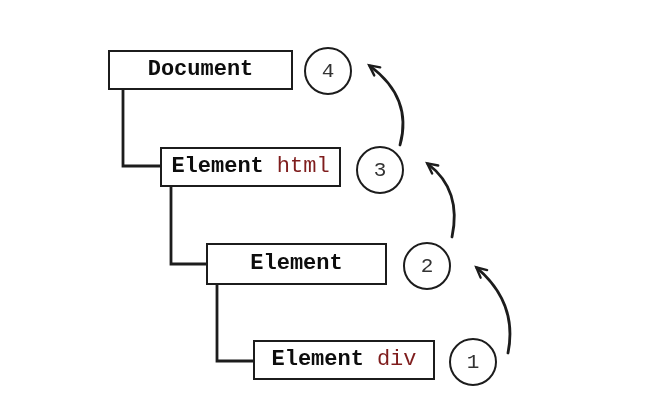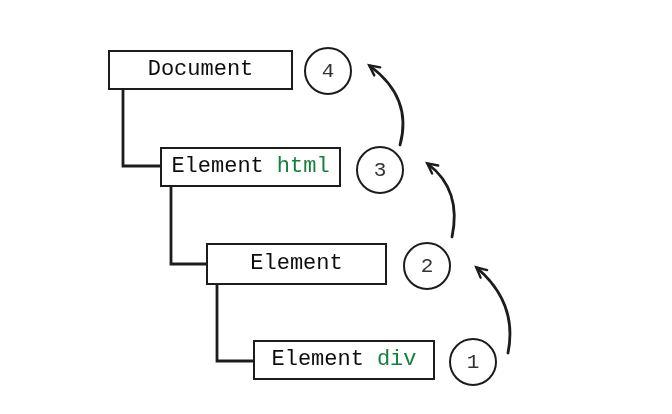--- a/index.html
+++ b/index.html
@@ -17,22 +17,22 @@
     position: absolute;
     display: flex;
     align-items: center;
     justify-content: center;
     border: 2.5px solid #1c1c1c;
     background: #ffffff;
     font-size: 22px;
     line-height: 1;
     white-space: pre;
   }
-  .node .nm { font-weight: normal; color: #0d0d0d; }
-  .node .tag { font-weight: normal; color: #15803d; margin-left: 13px; }
+  .node .nm { font-weight: bold; color: #0d0d0d; }
+  .node .tag { font-weight: normal; color: #7f1d1d; margin-left: 13px; }
   .step {
     position: absolute;
     width: 48px;
     height: 48px;
     border: 2px solid #1c1c1c;
     border-radius: 50%;
     background: #ffffff;
     display: flex;
     align-items: center;
     justify-content: center;

